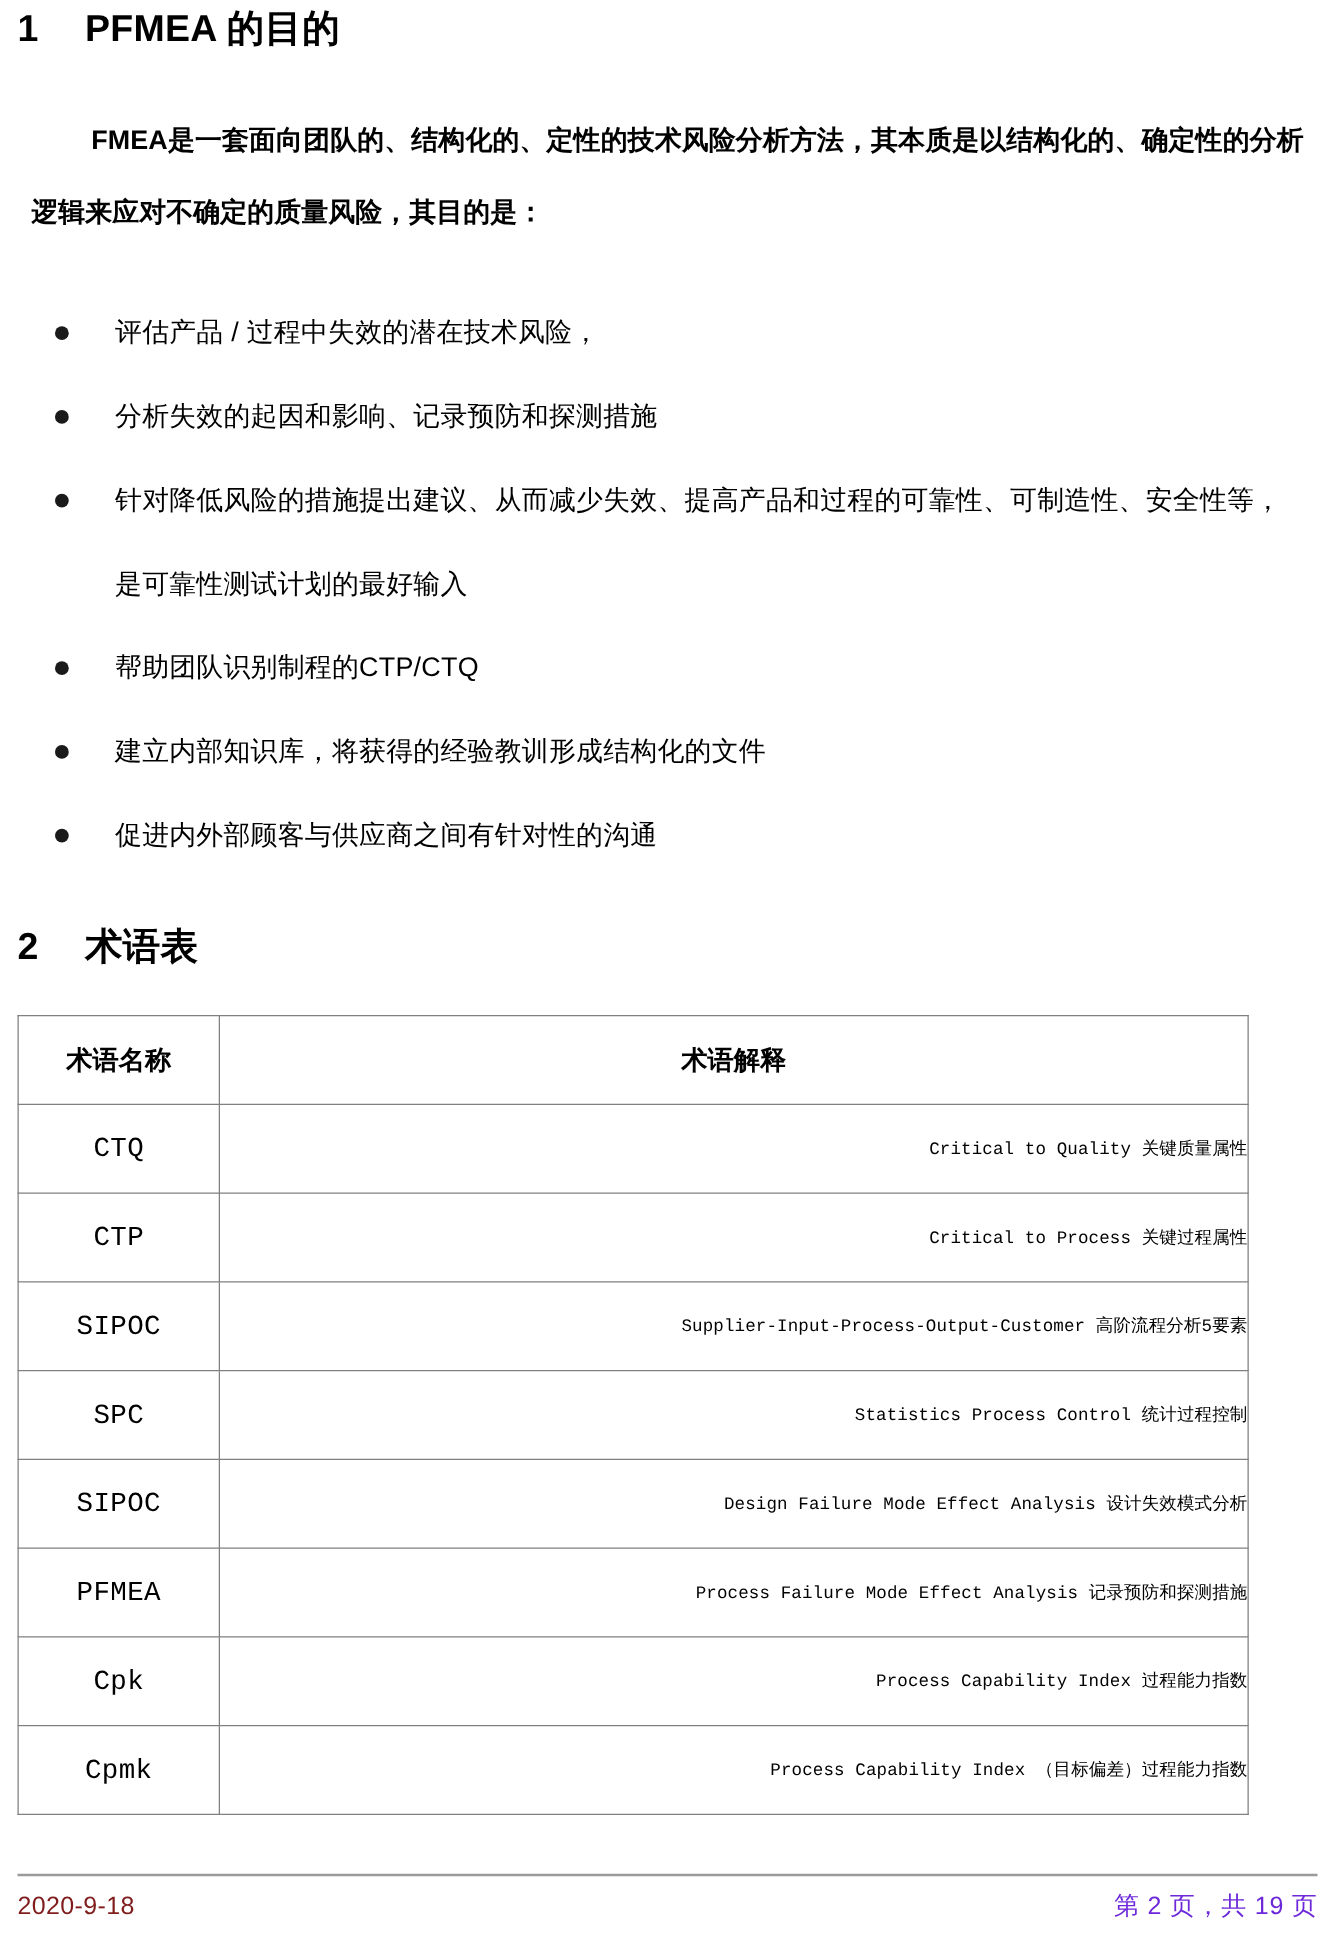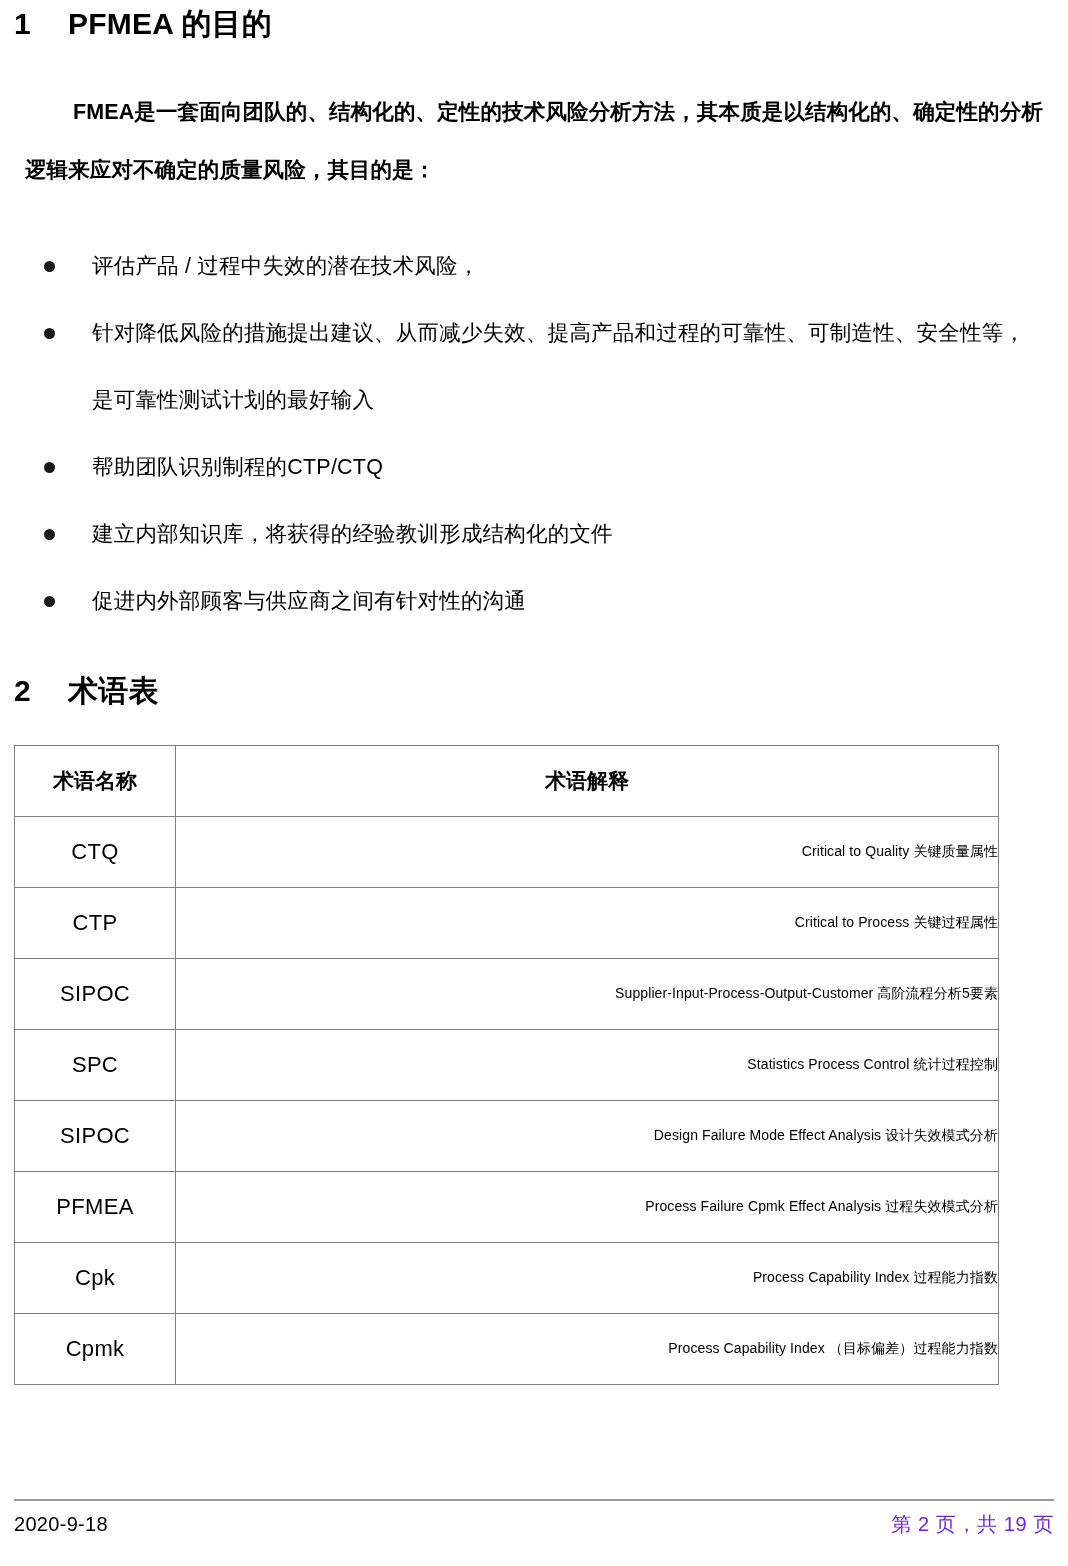--- a/index.html
+++ b/index.html
@@ -94,20 +94,21 @@
     table-layout: fixed;
   }
   .term-table td, .term-table th {
     border: 1px solid #808080;
     height: 71px;
     padding: 0 0 0 0;
     font-weight: normal;
     font-size: 21px;
     vertical-align: middle;
     box-sizing: border-box;
+    font-family: Liberation Mono, monospace;
   }
   .term-table col.c1 { width: 161px; }
   .term-table col.c2 { width: 823px; }
 
   .term-table thead th {
     font-weight: bold;
     text-align: center;
     font-size: 21px;
   }
   .term-table tbody td.term {
@@ -129,39 +130,43 @@
     left: 14px;
     right: 14px;
     bottom: 28px;
     border-top: 2px solid #9a9a9a;
     padding-top: 10px;
     display: flex;
     justify-content: space-between;
     align-items: baseline;
     font-size: 20px;
   }
-  .footer .date { color: #000000; letter-spacing: 0.3px; }
+  .footer .date { color: #7f1d1d; letter-spacing: 0.3px; }
   .footer .pageno { color: #6d28d9; letter-spacing: 0.6px; }
 </style>
 </head>
 <body>
 
 <div class="page">
 
   <h1 class="h1">
     <span class="num">1</span>
     <span class="txt">PFMEA 的目的</span>
   </h1>
 
   <p class="intro"><span class="indent"></span><span>FMEA是一套面向团队的、结构化的、定性的技术风险分析方法，其本质是以结构化的、确定性的分析逻辑来应对不确定的质量风险，其目的是：</span></p>
 
   <ul class="bullets">
     <li>
       <span class="dot"></span>
       <span>评估产品 / 过程中失效的潜在技术风险，</span>
+    </li>
+    <li>
+      <span class="dot"></span>
+      <span>分析失效的起因和影响、记录预防和探测措施</span>
     </li>
     <li>
       <span class="dot"></span>
       <span>针对降低风险的措施提出建议、从而减少失效、提高产品和过程的可靠性、可制造性、安全性等，是可靠性测试计划的最好输入</span>
     </li>
     <li>
       <span class="dot"></span>
       <span>帮助团队识别制程的CTP/CTQ</span>
     </li>
     <li>
@@ -207,21 +212,21 @@
         <tr>
           <td class="term">SPC</td>
           <td class="desc">Statistics Process Control  统计过程控制</td>
         </tr>
         <tr>
           <td class="term">SIPOC</td>
           <td class="desc">Design Failure Mode Effect Analysis  设计失效模式分析</td>
         </tr>
         <tr>
           <td class="term">PFMEA</td>
-          <td class="desc">Process Failure Cpmk Effect Analysis  过程失效模式分析</td>
+          <td class="desc">Process Failure Mode Effect Analysis  记录预防和探测措施</td>
         </tr>
         <tr>
           <td class="term">Cpk</td>
           <td class="desc">Process Capability Index  过程能力指数</td>
         </tr>
         <tr>
           <td class="term">Cpmk</td>
           <td class="desc">Process Capability Index  （目标偏差）过程能力指数</td>
         </tr>
       </tbody>

